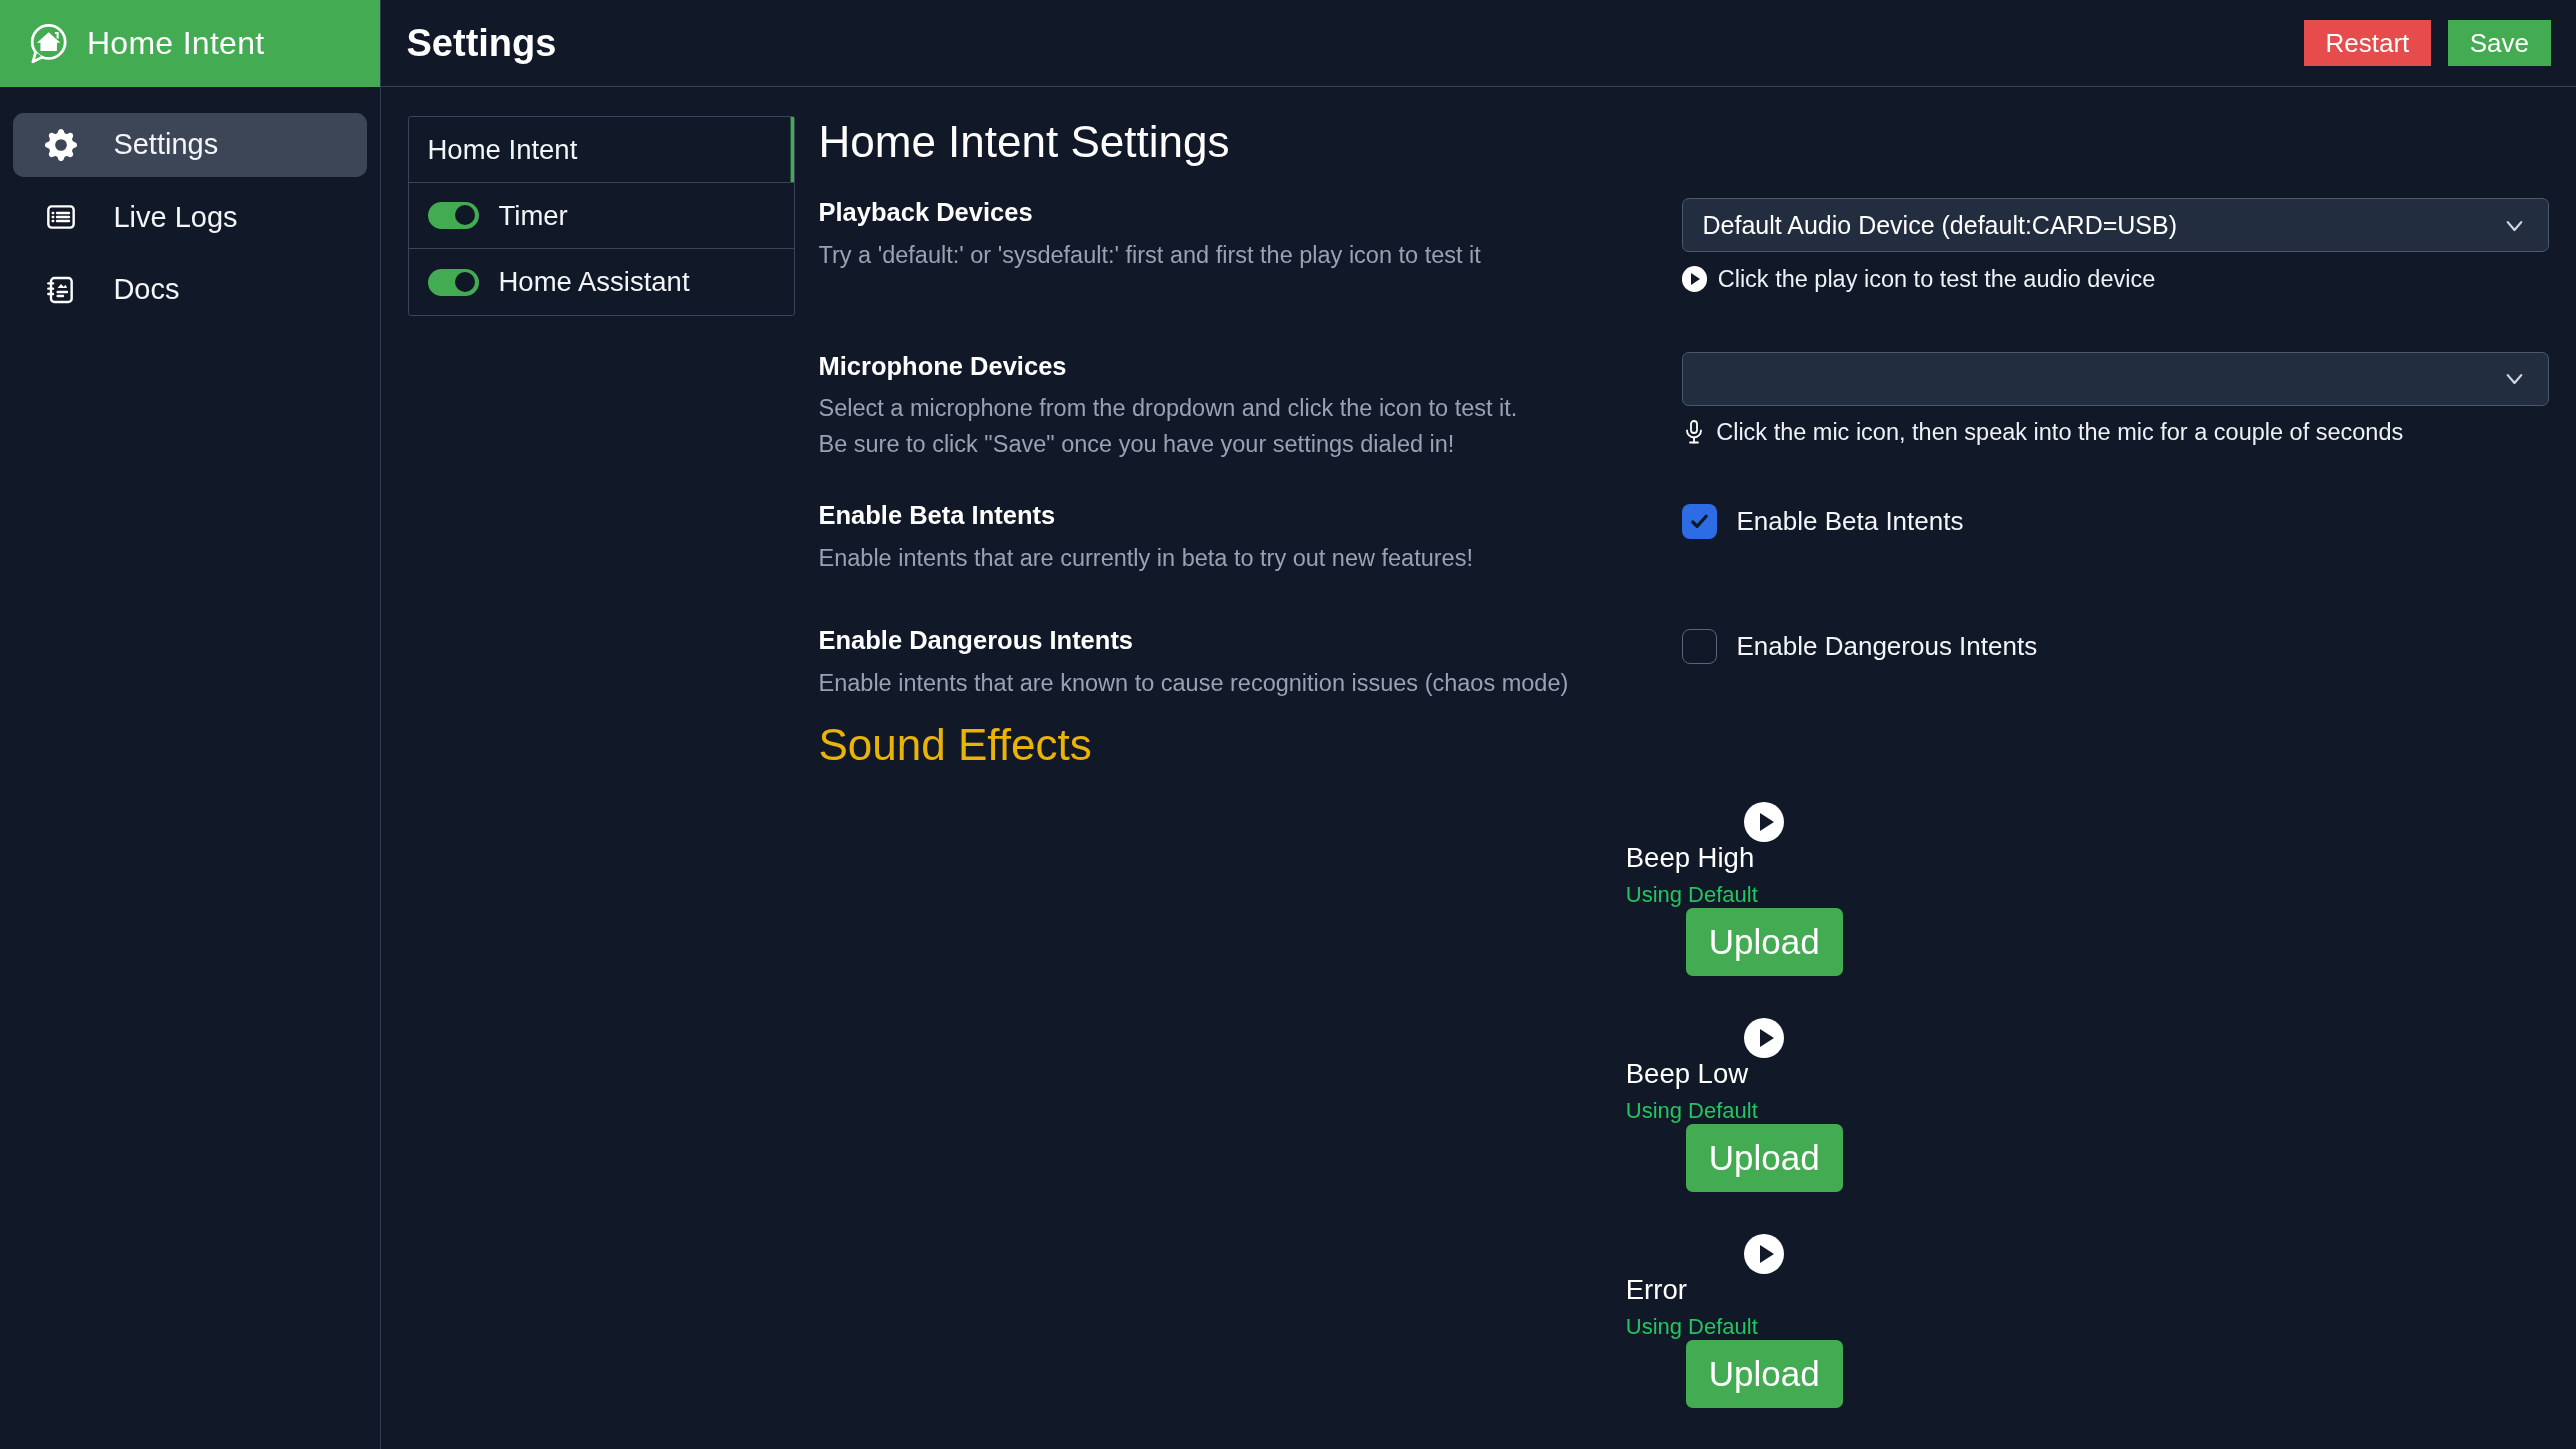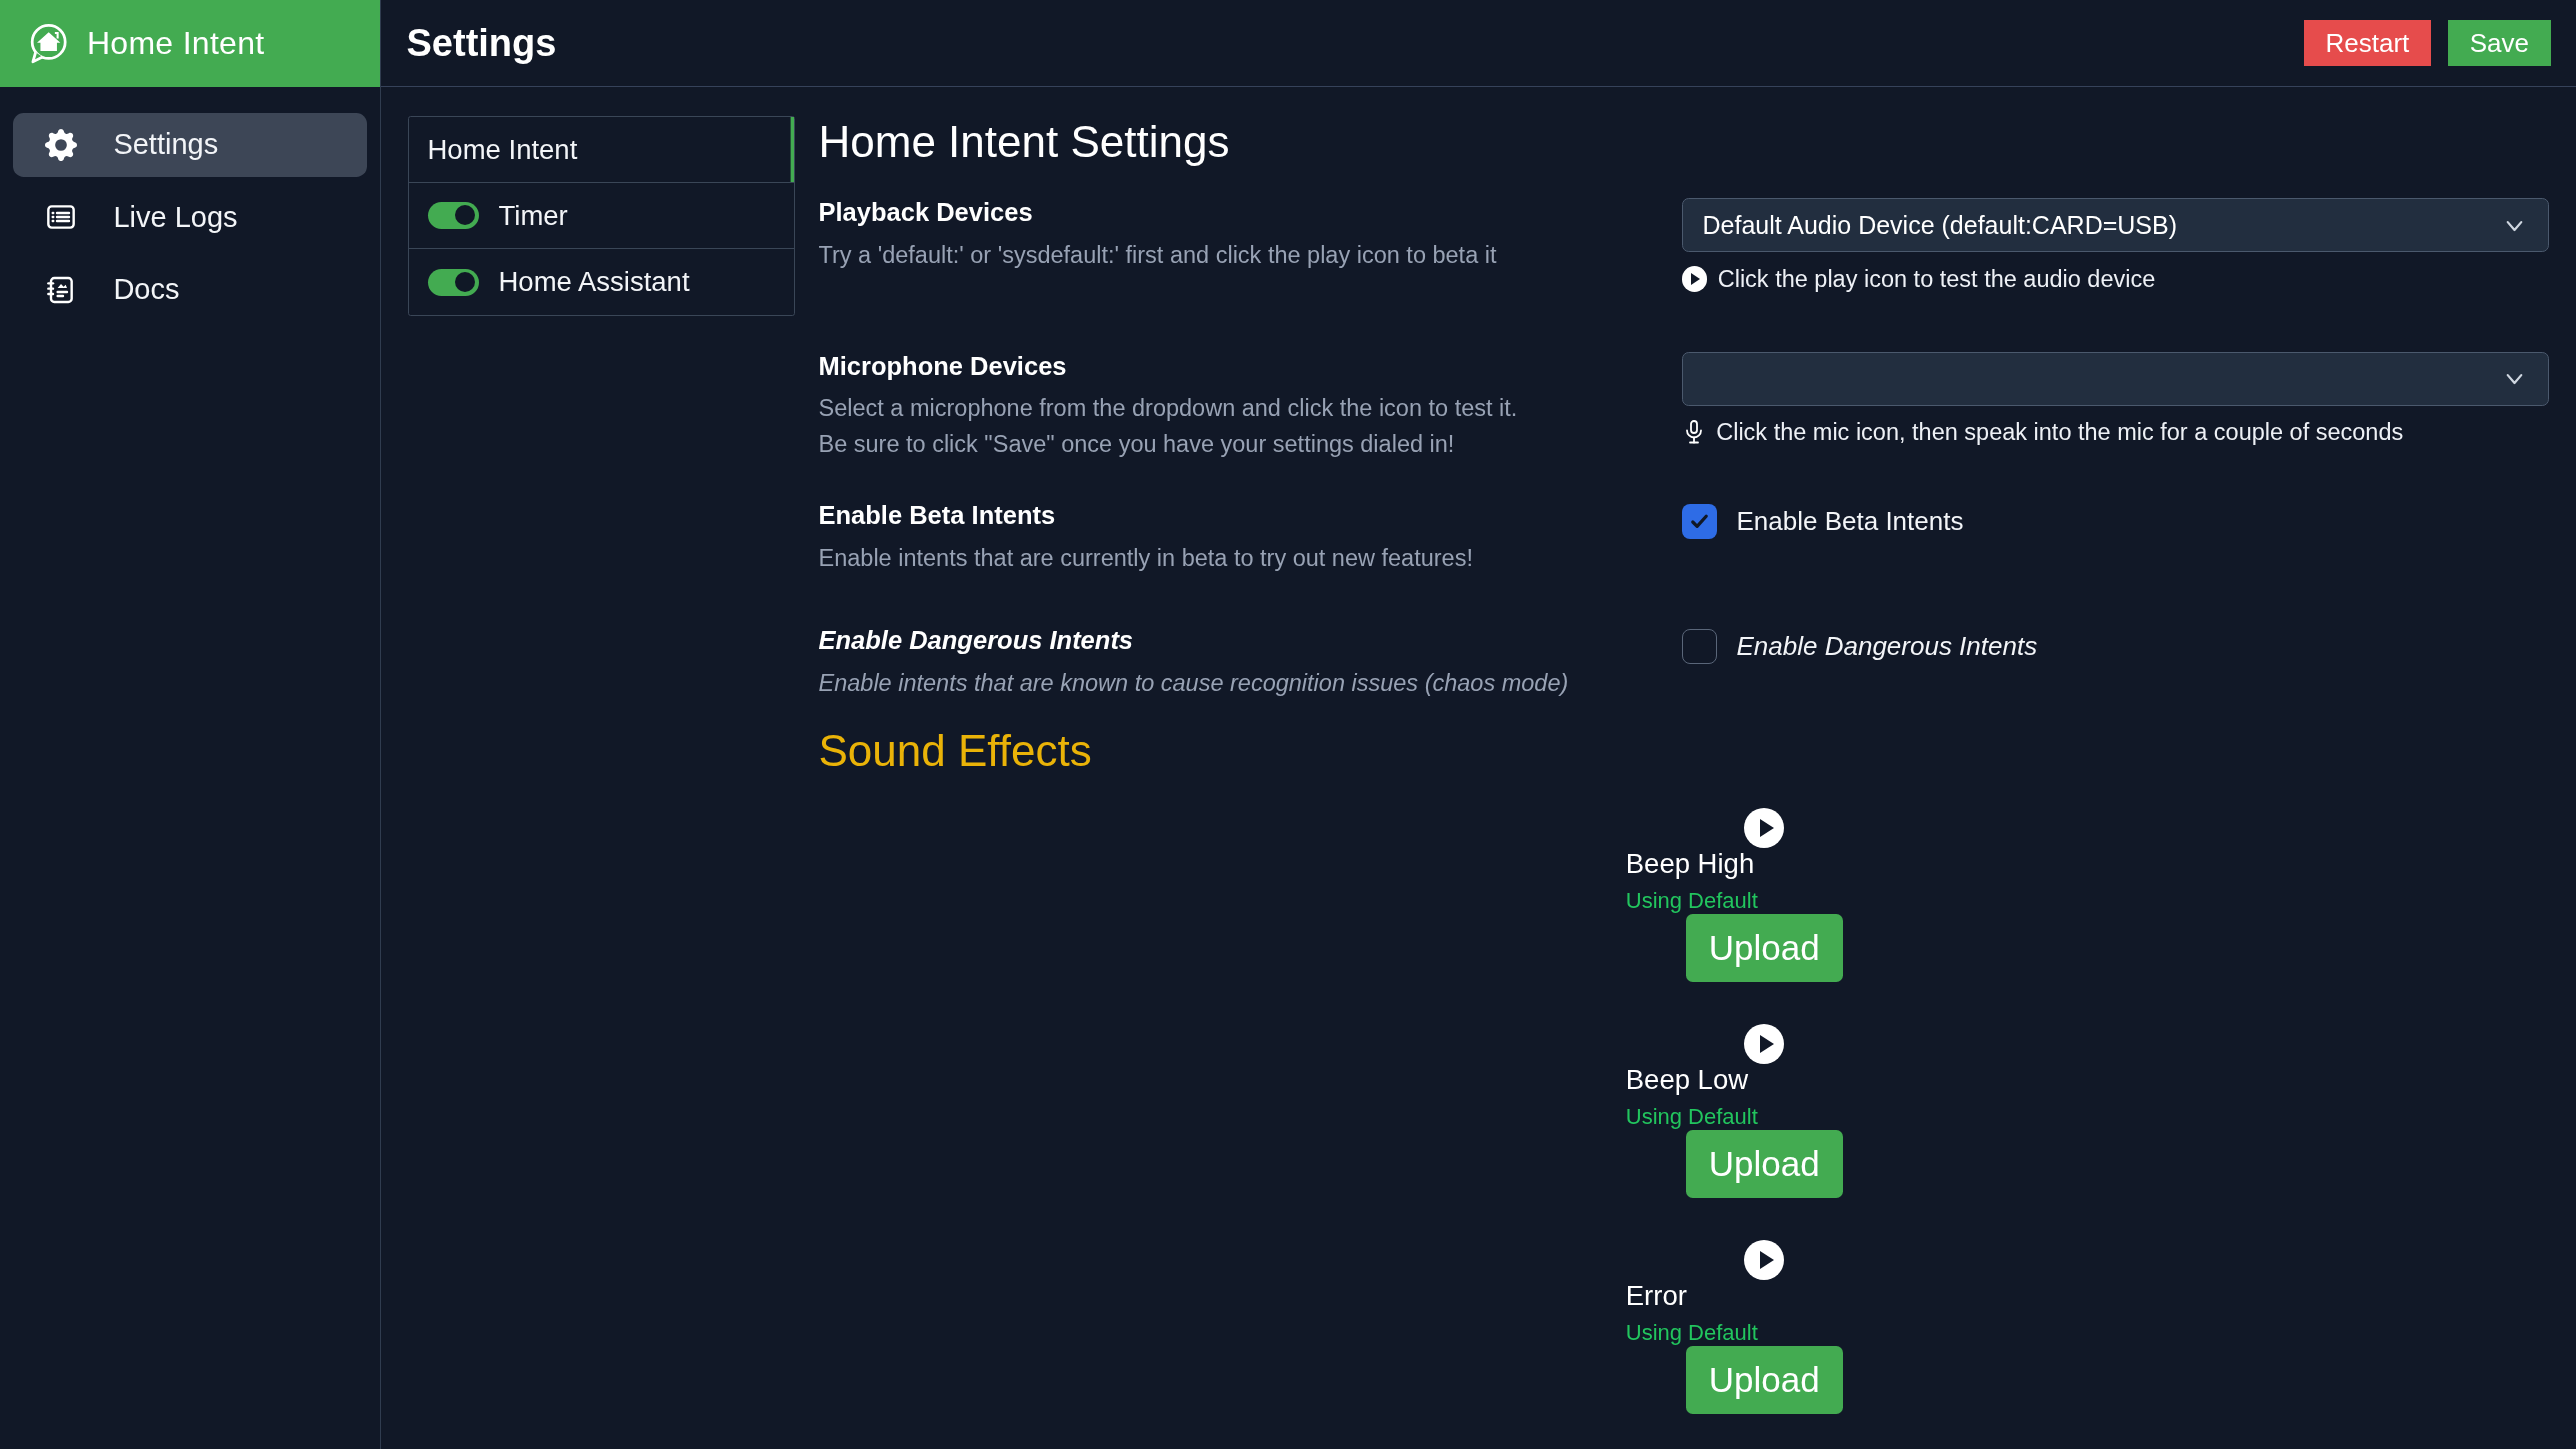--- a/index.html
+++ b/index.html
@@ -72,21 +72,21 @@
   .h1{font-size:44px;font-weight:400;margin:1.3px 0 31px 0;color:#fff;}
   .h2{font-size:44px;font-weight:400;margin:13.4px 0 32px 0;color:#eab308;}
   .row{display:flex;align-items:flex-start;}
   .row .info{width:863px;flex:0 0 auto;padding-right:20px;box-sizing:border-box;}
   .row .control{flex:1;min-width:0;}
   .sec-label{font-size:25.5px;font-weight:bold;color:#fff;margin-bottom:10.7px;}
   .sec-desc{font-size:23.5px;color:#98a2b4;line-height:1.5;}
   .mb1{margin-bottom:59px;}
   .mb2{margin-bottom:39px;}
   .mb3{margin-bottom:50px;}
-  .mb4{margin-bottom:25px;font-style:italic;}
+  .mb4{margin-bottom:19px;}
   .select{
     height:54px;border:1.3px solid #4b596d;border-radius:6.7px;background:#222e3f;
     display:flex;align-items:center;justify-content:space-between;
     padding:0 20px;box-sizing:border-box;font-size:25px;color:#fff;cursor:pointer;
   }
   .select svg{width:27px;height:27px;flex:0 0 auto;}
   .helper{
     margin-top:13.4px;display:flex;align-items:center;gap:10.7px;
     font-size:23.5px;color:#eef1f6;
   }
@@ -200,21 +200,21 @@
         <span>Home Assistant</span>
       </div>
     </div>
 
     <div class="settings">
       <div class="h1">Home Intent Settings</div>
 
       <div class="row mb1">
         <div class="info">
           <div class="sec-label">Playback Devices</div>
-          <div class="sec-desc">Try a 'default:' or 'sysdefault:' first and click the play icon to beta it</div>
+          <div class="sec-desc">Try a 'default:' or 'sysdefault:' first and first the play icon to test it</div>
         </div>
         <div class="control">
           <div class="select">
             <span>Default Audio Device (default:CARD=USB)</span>
             <svg viewBox="0 0 24 24" fill="none" stroke="#cfd6e0" stroke-width="2" stroke-linecap="round" stroke-linejoin="round">
                 <polyline points="6,9 12,16 18,9"></polyline>
               </svg>
           </div>
           <div class="helper">
             <span class="play-circle">

